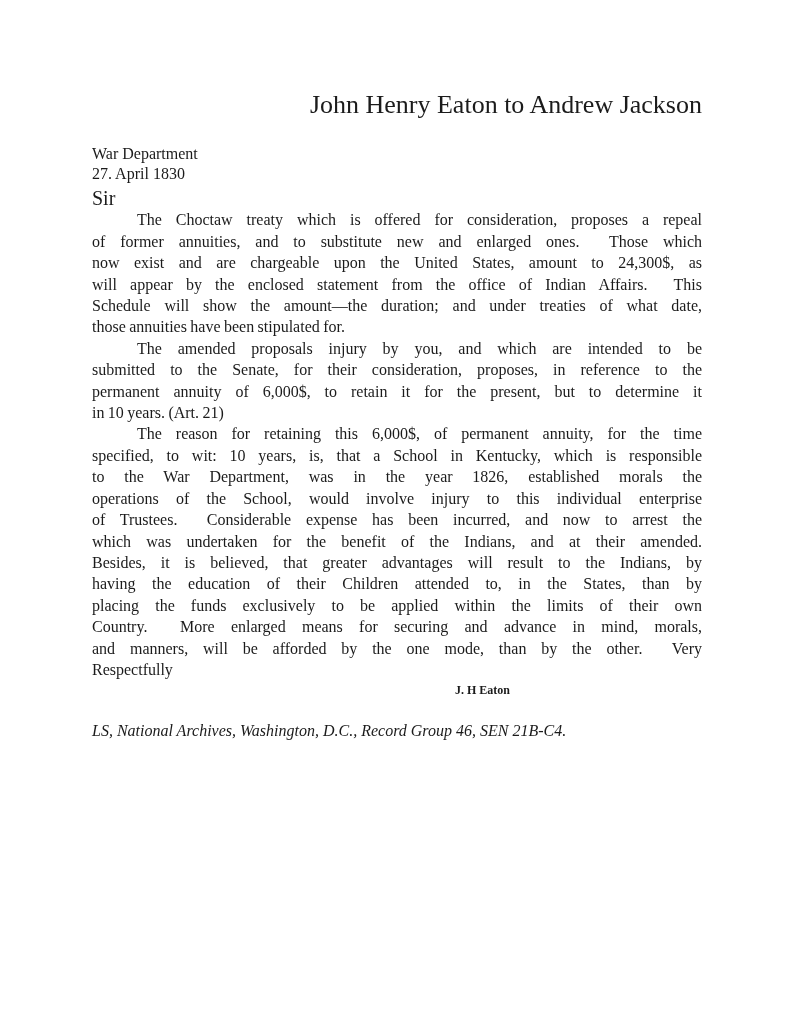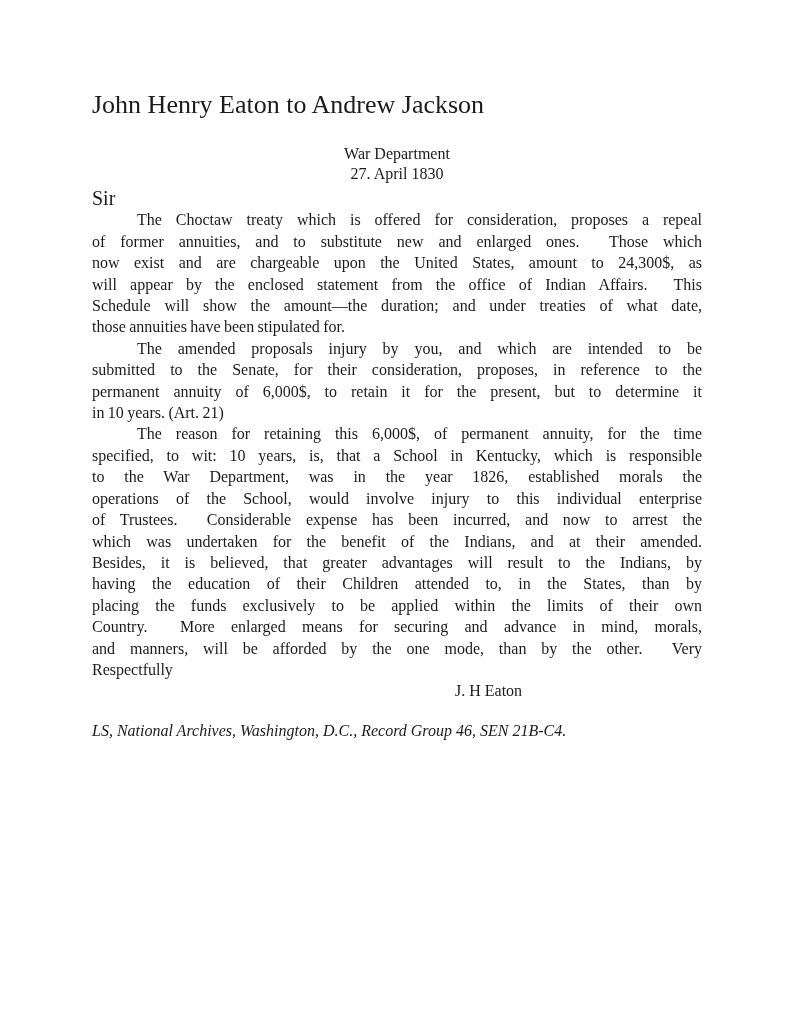--- a/index.html
+++ b/index.html
@@ -15,52 +15,53 @@
     overflow: hidden;
   }
   .page {
     box-sizing: border-box;
     width: 791px;
     height: 1024px;
     padding: 0 89px 0 92px;
   }
   .title {
     margin-top: 90px;
-    text-align: left;
+    text-align: right;
     font-size: 26px;
     line-height: 30px;
     white-space: nowrap;
   }
   .heading {
     margin-top: 24px;
-    text-align: center;
+    text-align: left;
     font-size: 16px;
     line-height: 20px;
   }
   .salutation {
     margin-top: 4px;
     font-size: 20px;
     line-height: 21.4px;
   }
   .paragraph { margin: 0; }
   .line {
     font-size: 16px;
     line-height: 21.4px;
     text-align: justify;
     text-align-last: justify;
     word-spacing: -0.6px;
     white-space: normal;
   }
   .line.first-line { padding-left: 45px; }
   .line.last-line { text-align-last: left; }
   .signature {
-    font-size: 16px;
+    font-size: 12px;
     line-height: 21.4px;
     padding-left: 363px;
     white-space: nowrap;
+    font-weight: bold;
   }
   .source-note {
     margin-top: 18px;
     font-size: 16px;
     line-height: 21.4px;
     font-style: italic;
   }
 </style>
 </head>
 <body>

